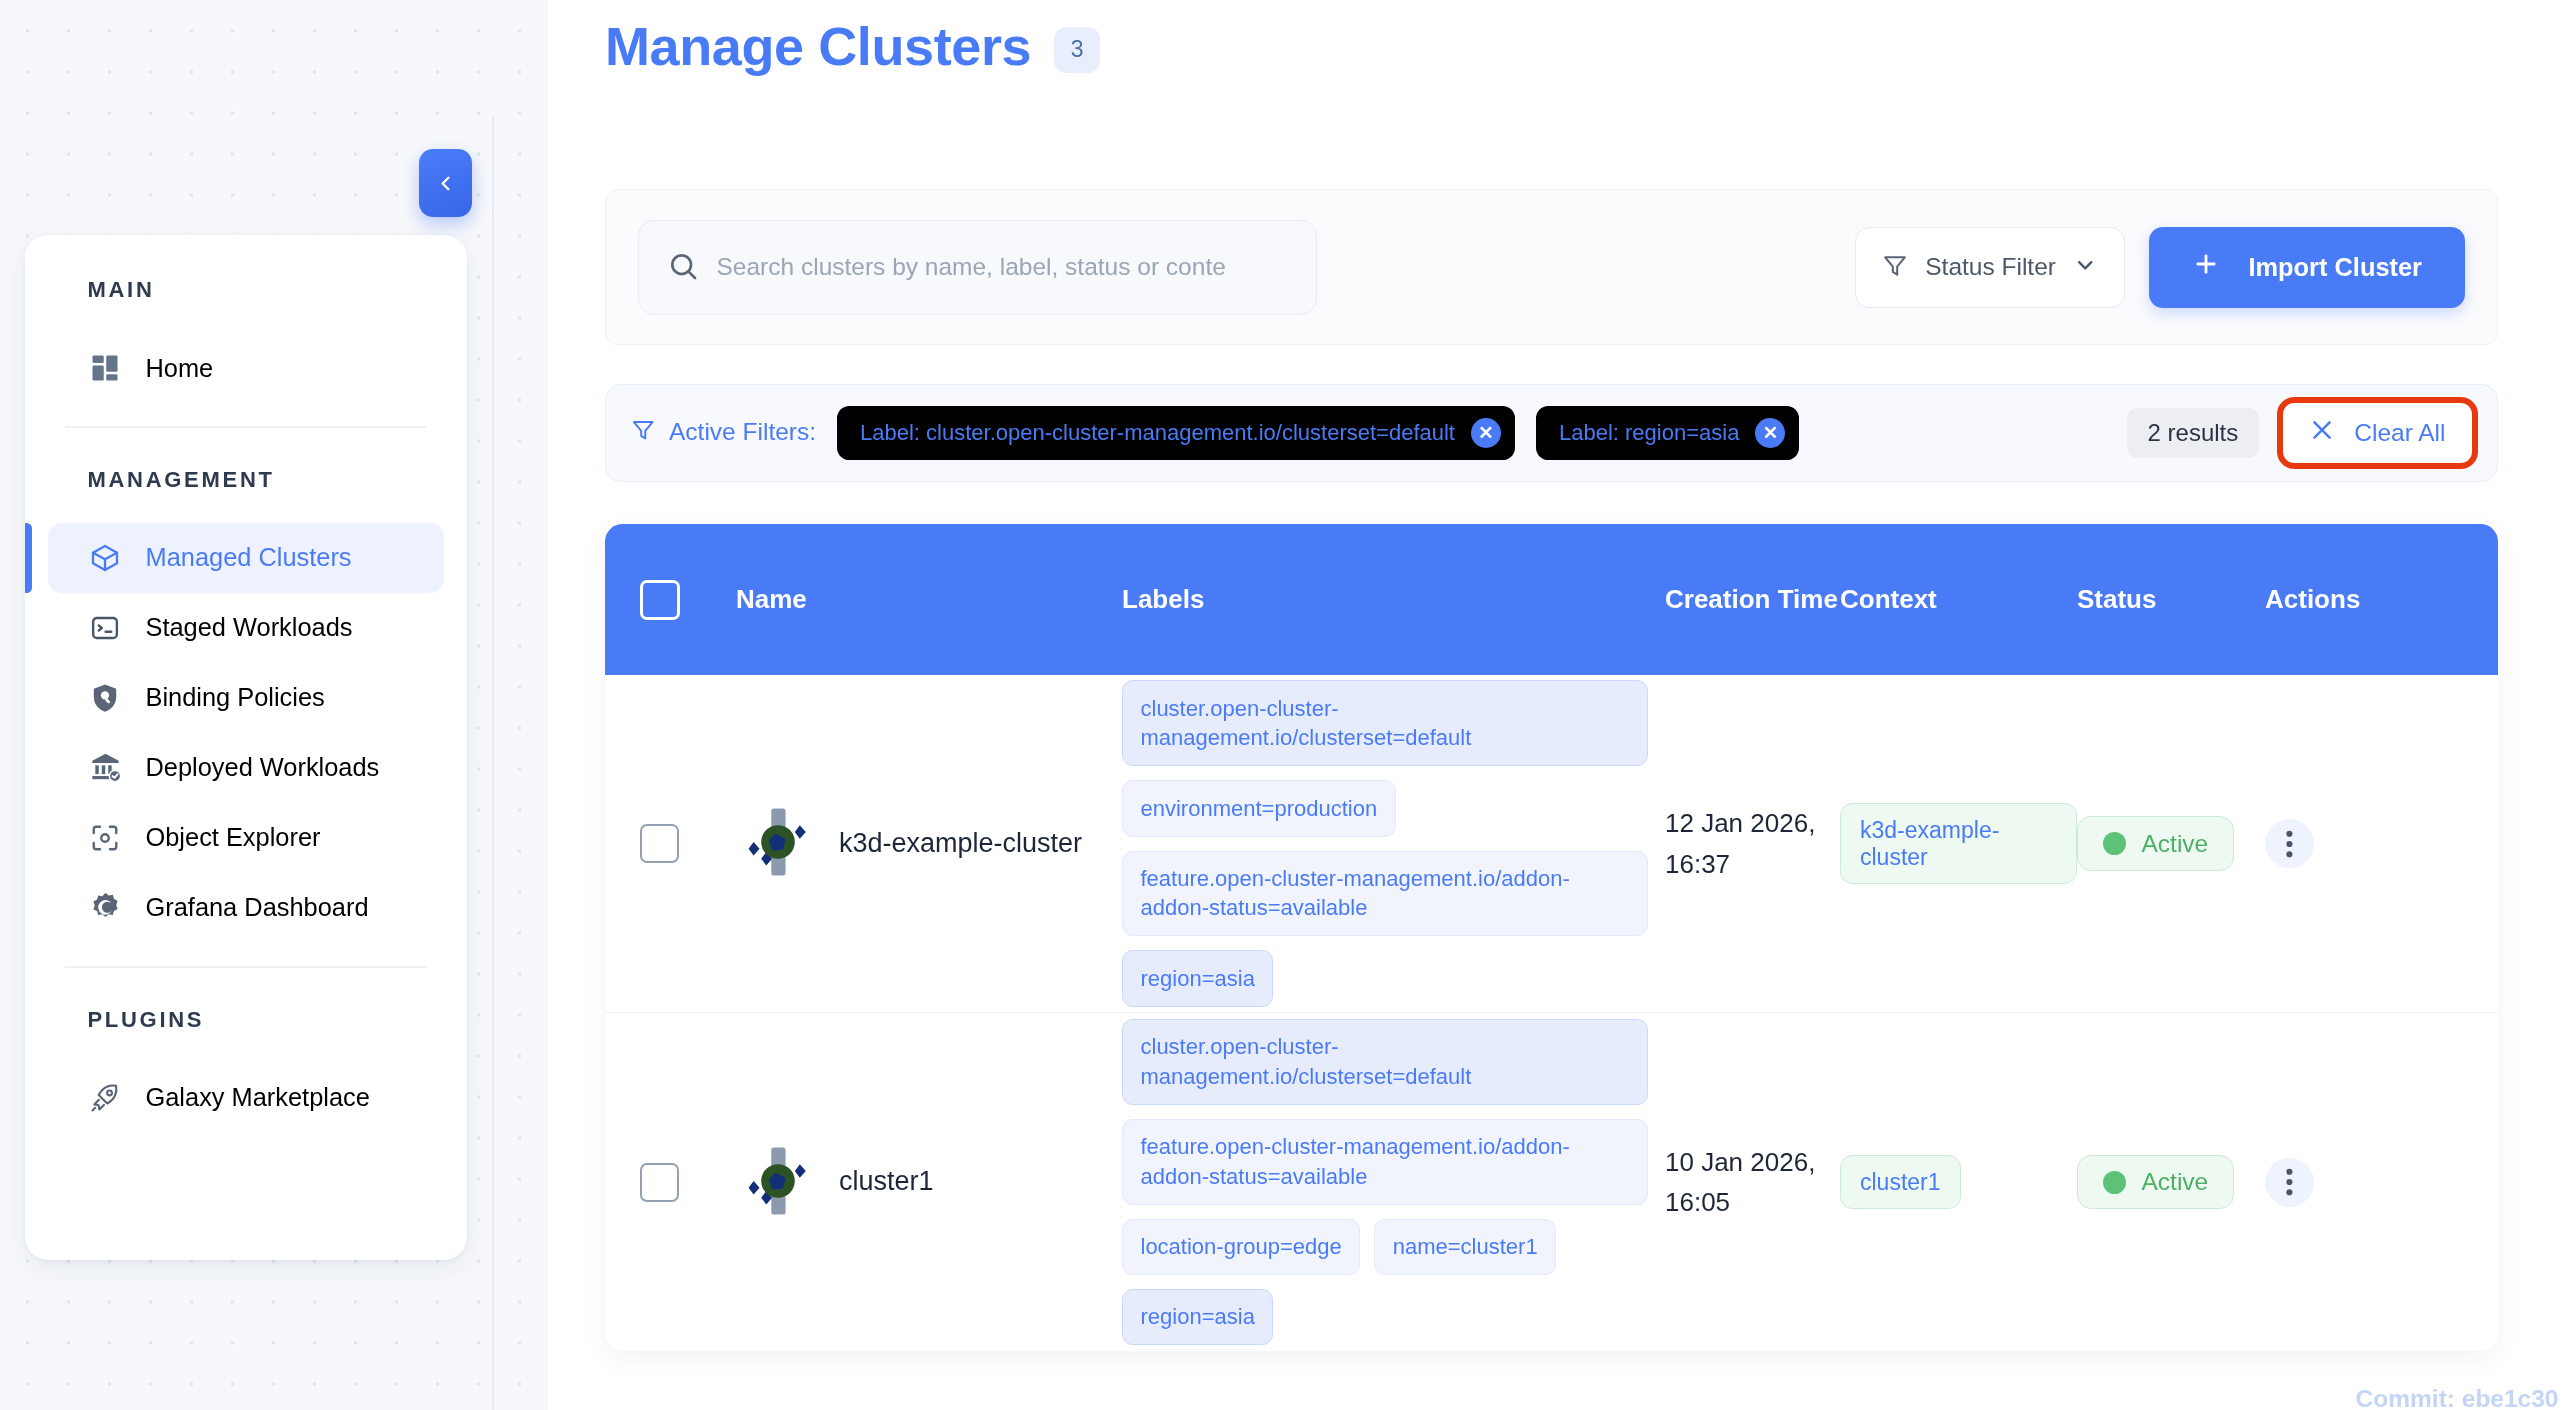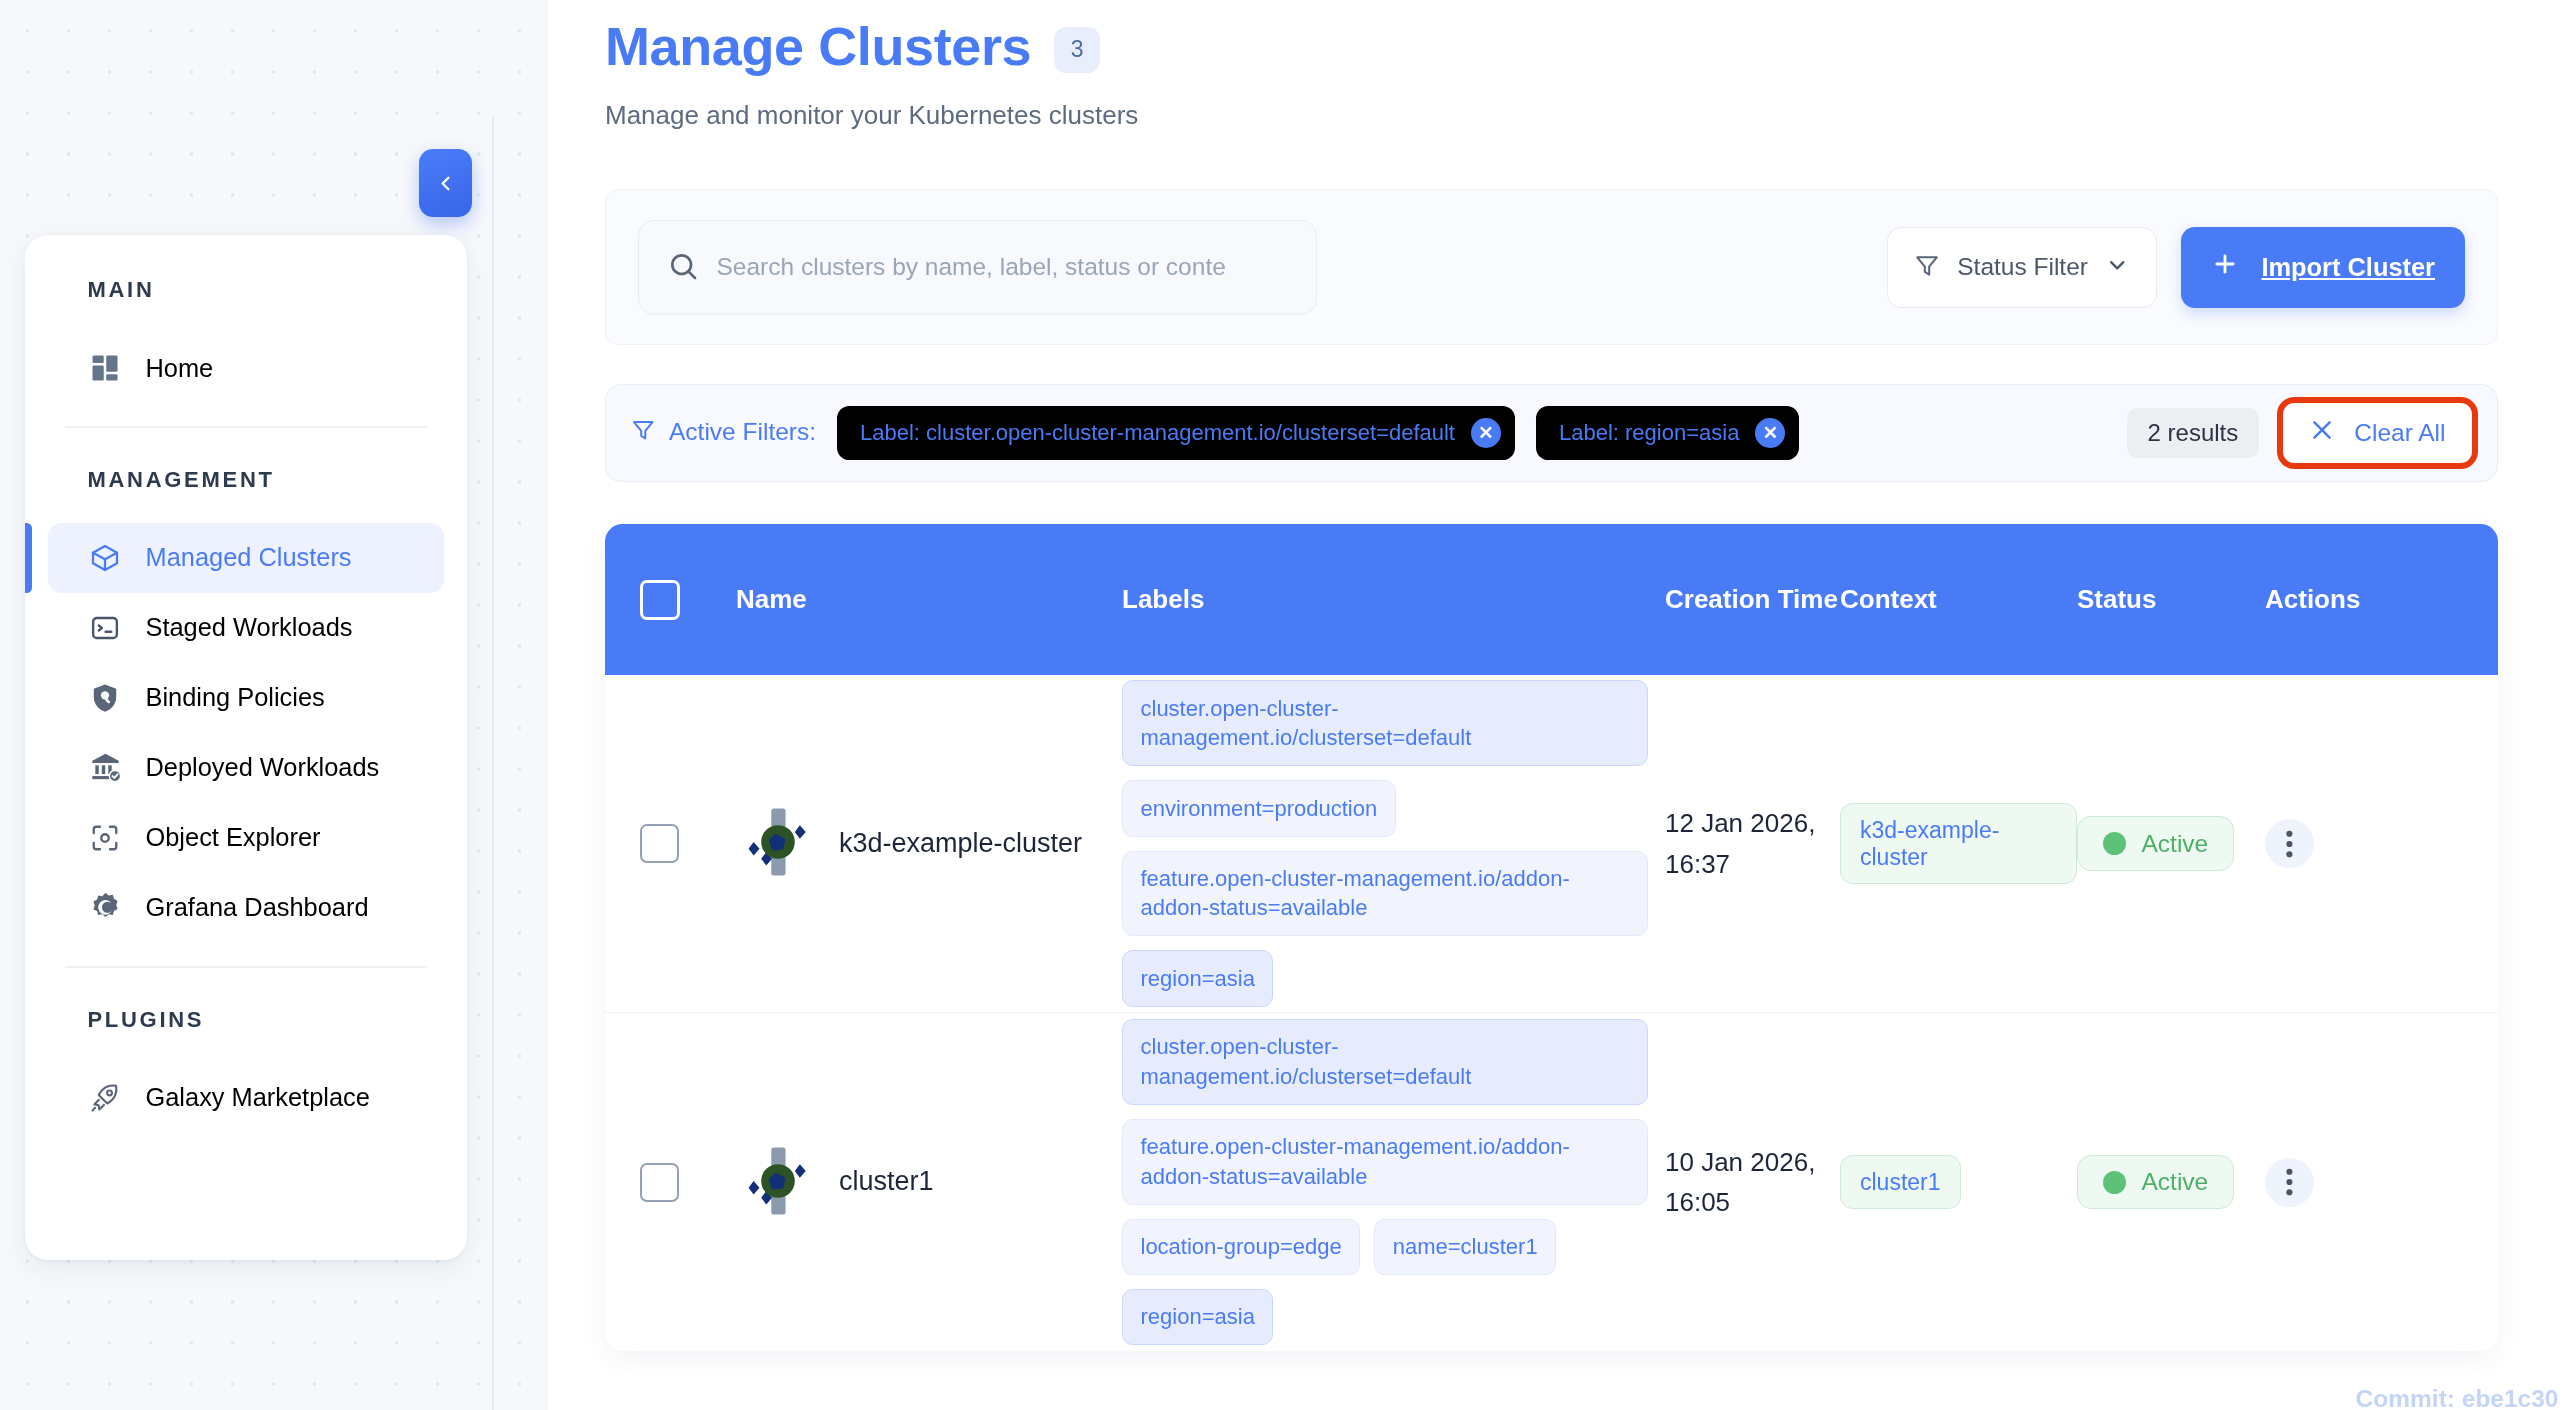--- a/index.html
+++ b/index.html
@@ -108,26 +108,25 @@
     width: 100%;
   }
   .search-input::placeholder { color: #9aa5b6; }
   .toolbar-right { margin-left: auto; display: flex; align-items: center; gap: 24.5px; }
   .status-filter {
     height: 81px; padding: 0 26px; border: 1.8px solid #e6eaf2; border-radius: 14px;
     background: #fff; display: flex; align-items: center; gap: 17.5px; cursor: pointer;
   }
   .status-filter .txt { font-size: 24.5px; color: #4c5869; }
   .import-btn {
-    height: 81px; padding: 0 30px; border-radius: 14px; border: none;
+    height: 81px; padding: 0 43px; border-radius: 14px; border: none;
     background: #4a7bf7; color: #fff; font-size: 25.4px; font-weight: 700;
-    display: flex; align-items: center; gap: 22px; cursor: pointer;
+    display: flex; align-items: center; gap: 28px; cursor: pointer;
     font-family: "Liberation Sans", sans-serif;
     box-shadow: 0 5.3px 14px rgba(74,123,247,.25);
-    text-decoration: underline;
   }
 
   
   .filters-bar {
     position: absolute; left: 57px; top: 384px; width: 1893px; height: 98px;
     background: #f7f9ff; border: 1.8px solid #e8edfb; border-radius: 16px;
     display: flex; align-items: center; padding: 0 24.5px; gap: 21px;
   }
   .af-label { display: flex; align-items: flex-start; gap: 14px; font-size: 24.5px; color: #4a7bf7; font-weight: 500; }
   .chip {
@@ -350,21 +349,20 @@
     </div>
   </nav>
 
   <div class="main">
 
     <div class="page-head">
       <div class="title-row">
         <div class="page-title">Manage Clusters</div>
         <div class="count-badge">3</div>
       </div>
-      <div class="page-sub">Manage and monitor your Kubernetes clusters</div>
     </div>
 
     <div class="toolbar">
       <div class="search-box">
         <span>
           <svg width="32" height="32" viewBox="0 0 24 24" fill="none" stroke="#5a6678" stroke-width="2" stroke-linecap="round">
             <circle cx="11" cy="11" r="7"></circle>
             <line x1="16.2" y1="16.2" x2="21" y2="21"></line>
           </svg>
         </span>

